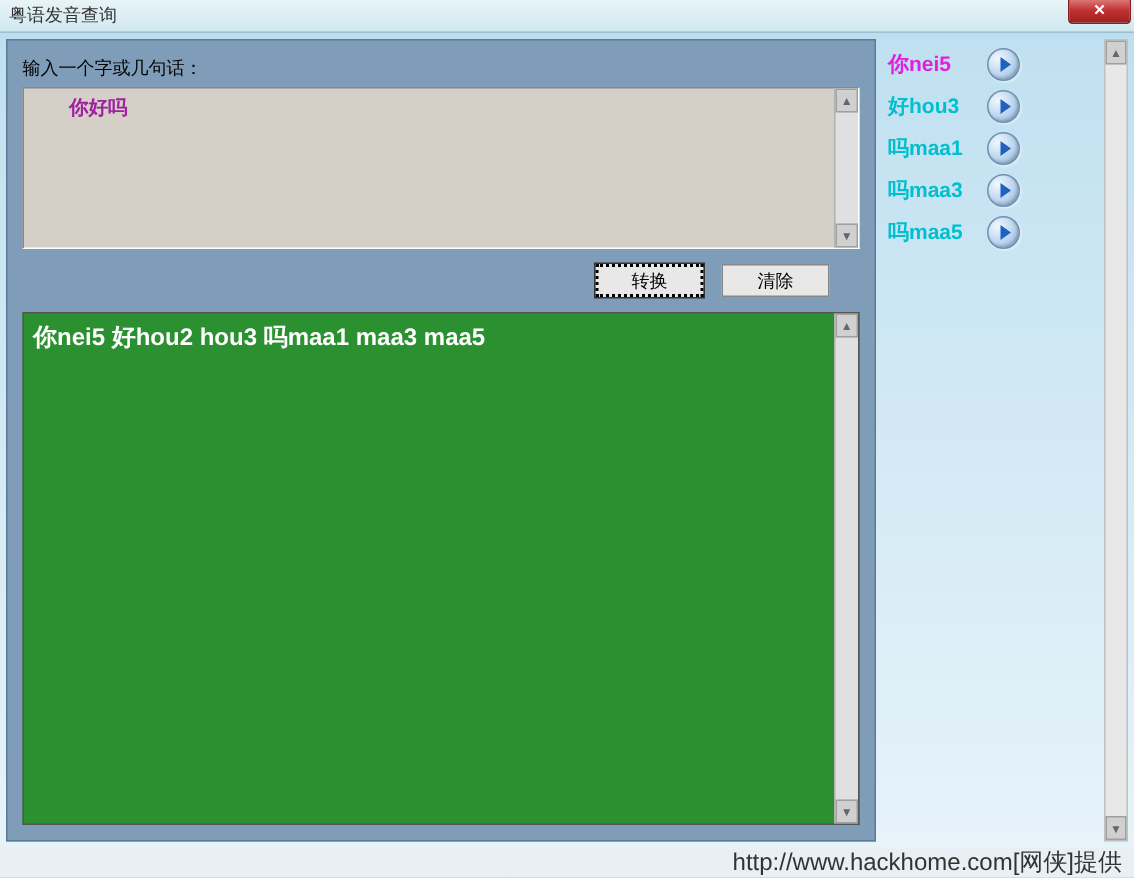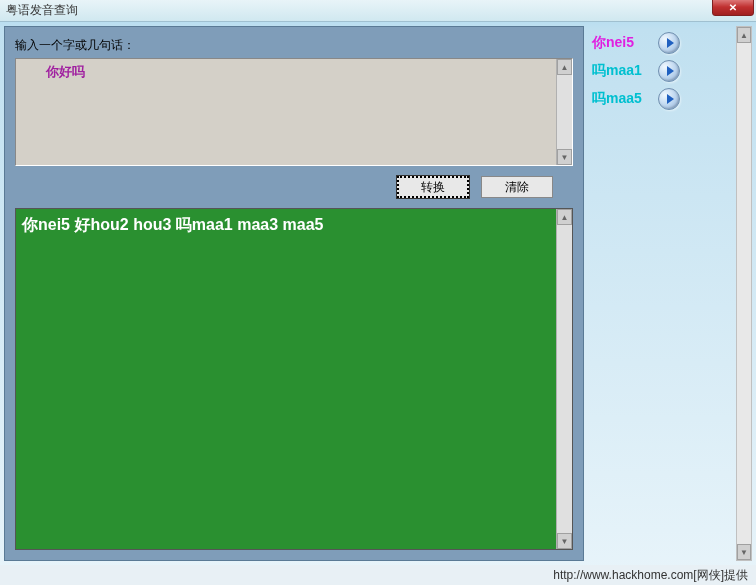--- a/index.html
+++ b/index.html
@@ -172,21 +172,21 @@
       border-top: 5px solid transparent;
       border-bottom: 5px solid transparent;
       margin-left: 2px;
     }
     .footer {
       height: 20px;
       display: flex;
       align-items: center;
       justify-content: flex-end;
       padding-right: 8px;
-      font-size: 12px;
+      font-size: 16px;
       color: #333;
       background: #e8f0f5;
     }
     .right-scrollbar {
       position: absolute;
       right: 4px;
       top: 26px;
       bottom: 24px;
       width: 16px;
       background: #e8e8e8;
@@ -231,21 +231,33 @@
     </div>
 
     <div class="right-panel" id="results-container">
     <div class="result-row">
           <span class="result-text magenta">你nei5</span>
           <div class="play-btn">
             <div class="play-triangle"></div>
           </div>
         </div>
         <div class="result-row">
+          <span class="result-text cyan">好hou3</span>
+          <div class="play-btn">
+            <div class="play-triangle"></div>
+          </div>
+        </div>
+        <div class="result-row">
           <span class="result-text cyan">吗maa1</span>
+          <div class="play-btn">
+            <div class="play-triangle"></div>
+          </div>
+        </div>
+        <div class="result-row">
+          <span class="result-text cyan">吗maa3</span>
           <div class="play-btn">
             <div class="play-triangle"></div>
           </div>
         </div>
         <div class="result-row">
           <span class="result-text cyan">吗maa5</span>
           <div class="play-btn">
             <div class="play-triangle"></div>
           </div>
         </div>

